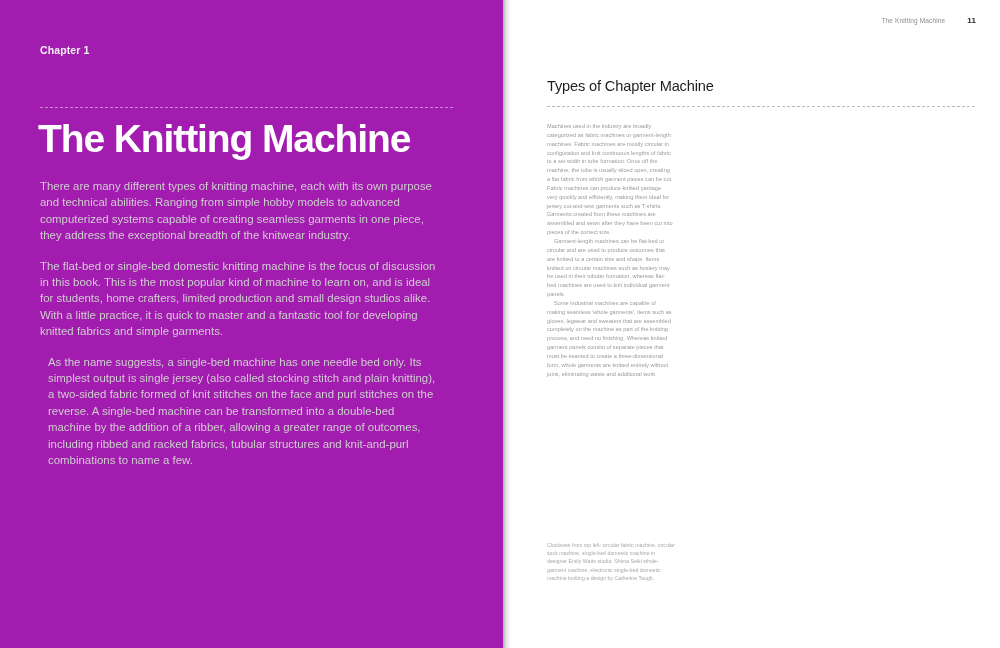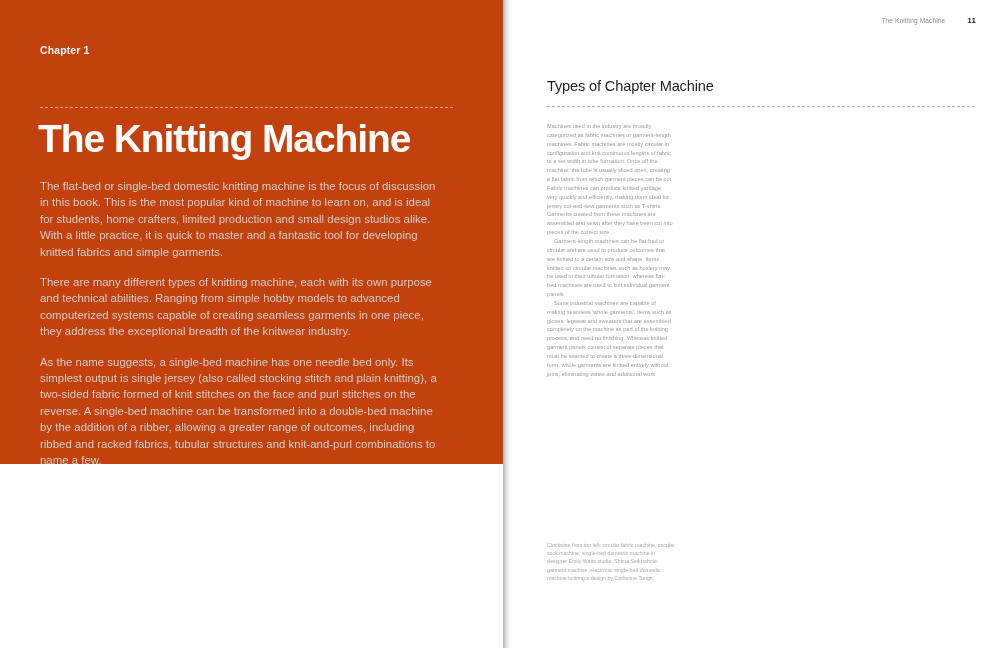--- a/index.html
+++ b/index.html
@@ -17,22 +17,22 @@
     width: 1000px;
     height: 648px;
     display: flex;
     background: #ffffff;
   }
 
   
   #left-page {
     position: relative;
     width: 503px;
-    height: 464px;
-    background: #c2410c;
+    height: 648px;
+    background: #a21caf;
     flex: 0 0 503px;
   }
 
   .chapter-label {
     position: absolute;
     left: 40px;
     top: 44px;
     font-size: 10.5px;
     font-weight: bold;
     color: #f2f2f2;
@@ -68,21 +68,21 @@
     position: absolute;
     left: 40px;
     top: 178px;
     width: 400px;
     color: #cfcfcf;
     font-size: 11.4px;
     line-height: 16.4px;
     letter-spacing: 0.02px;
   }
   .dark-body p { margin-bottom: 14px; }
-  .dark-body p:last-child { margin-bottom: 0; }
+  .dark-body p:last-child { margin-bottom: 0; margin-left: 8px; }
 
   
   #gutter {
     position: absolute;
     left: 503px;
     top: 0;
     width: 10px;
     height: 648px;
     background: linear-gradient(to right,
         rgba(0,0,0,0.30) 0%,
@@ -174,22 +174,22 @@
 
   <div id="left-page">
 
     <div class="chapter-label">Chapter 1</div>
 
     <div class="dark-rule"></div>
 
     <h1 class="book-title">The Knitting Machine</h1>
 
     <div class="dark-body">
+      <p>There are many different types of knitting machine, each with its own purpose and technical abilities. Ranging from simple hobby models to advanced computerized systems capable of creating seamless garments in one piece, they address the exceptional breadth of the knitwear industry.</p>
       <p>The flat-bed or single-bed domestic knitting machine is the focus of discussion in this book. This is the most popular kind of machine to learn on, and is ideal for students, home crafters, limited production and small design studios alike. With a little practice, it is quick to master and a fantastic tool for developing knitted fabrics and simple garments.</p>
-      <p>There are many different types of knitting machine, each with its own purpose and technical abilities. Ranging from simple hobby models to advanced computerized systems capable of creating seamless garments in one piece, they address the exceptional breadth of the knitwear industry.</p>
       <p>As the name suggests, a single-bed machine has one needle bed only. Its simplest output is single jersey (also called stocking stitch and plain knitting), a two-sided fabric formed of knit stitches on the face and purl stitches on the reverse. A single-bed machine can be transformed into a double-bed machine by the addition of a ribber, allowing a greater range of outcomes, including ribbed and racked fabrics, tubular structures and knit-and-purl combinations to name a few.</p>
     </div>
   </div>
 
   <div id="gutter"></div>
 
   <div id="right-page">
 
     <div class="running-head">
       <span>The Knitting Machine</span>

